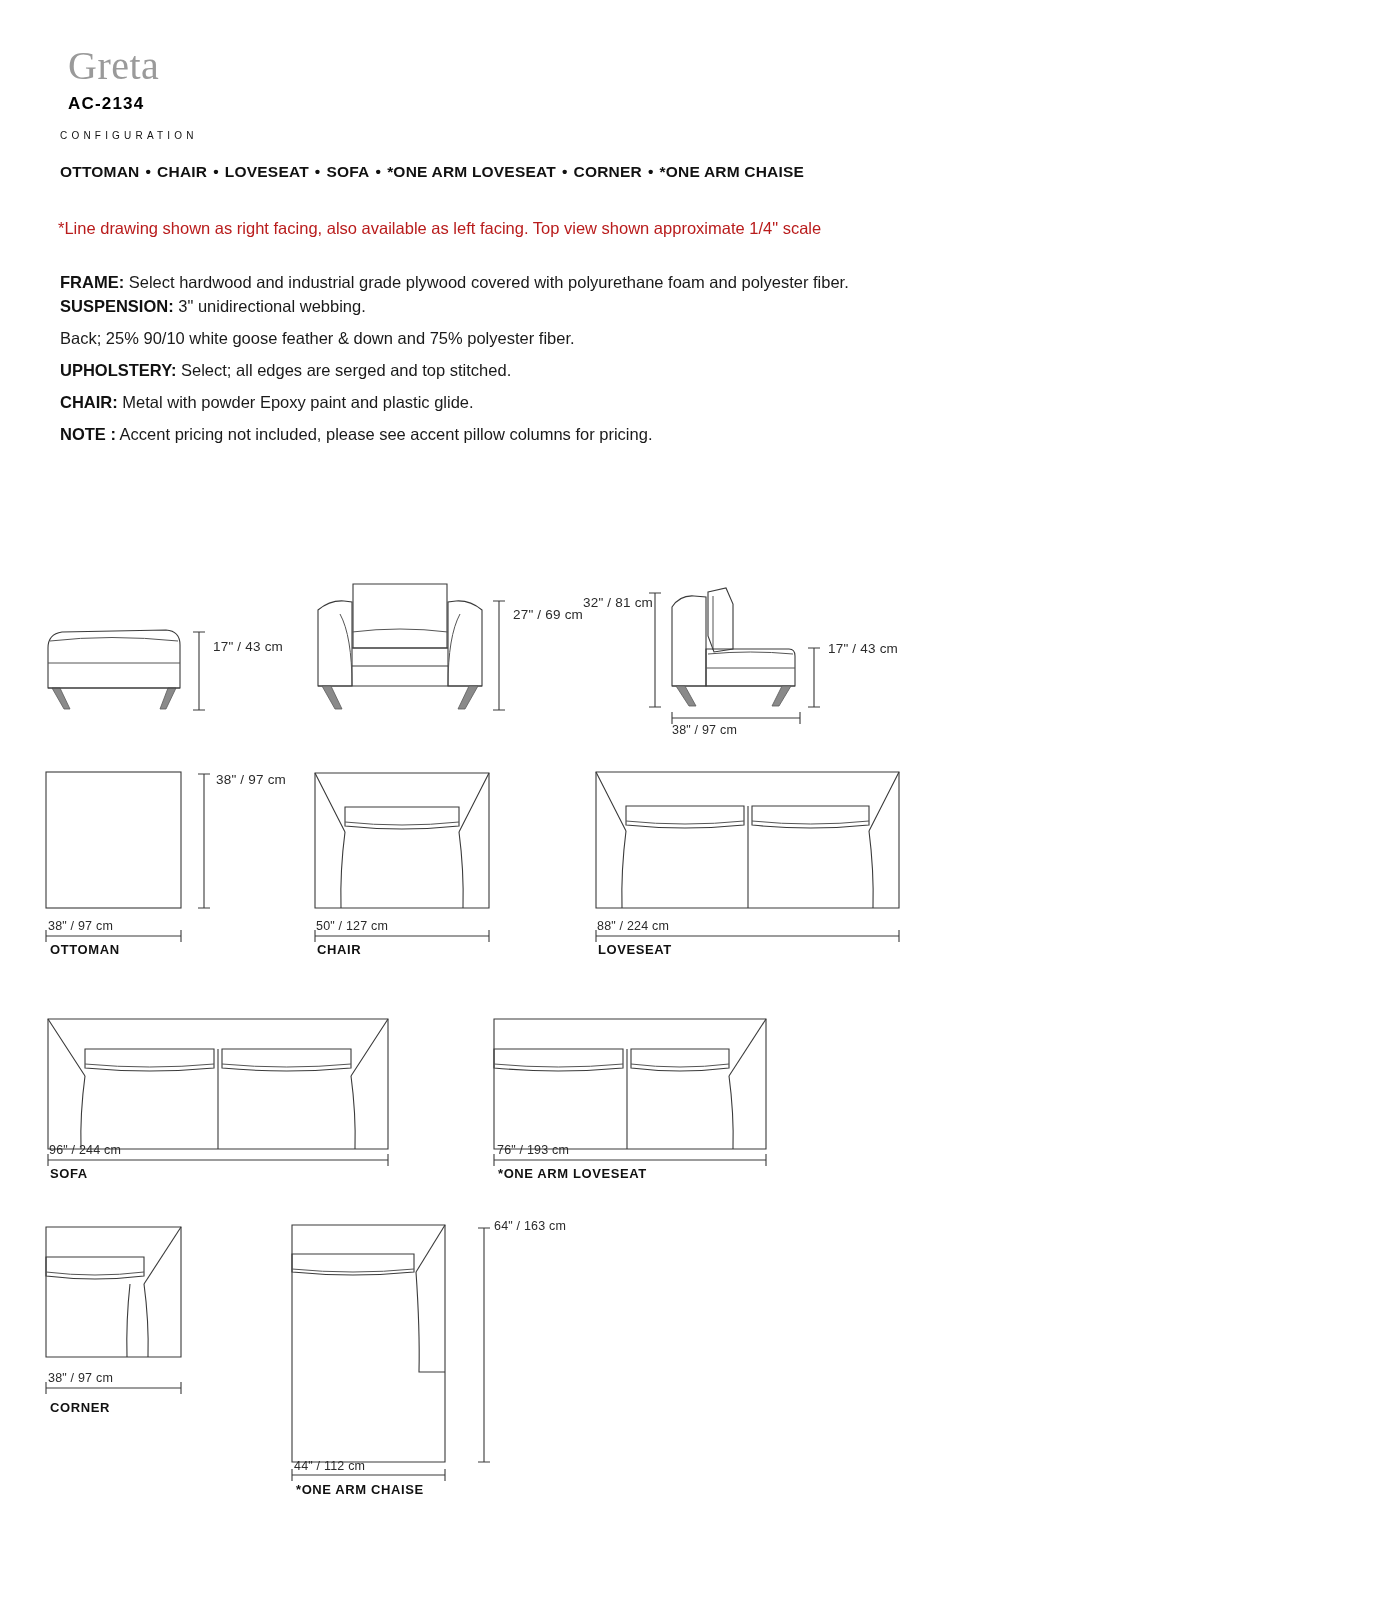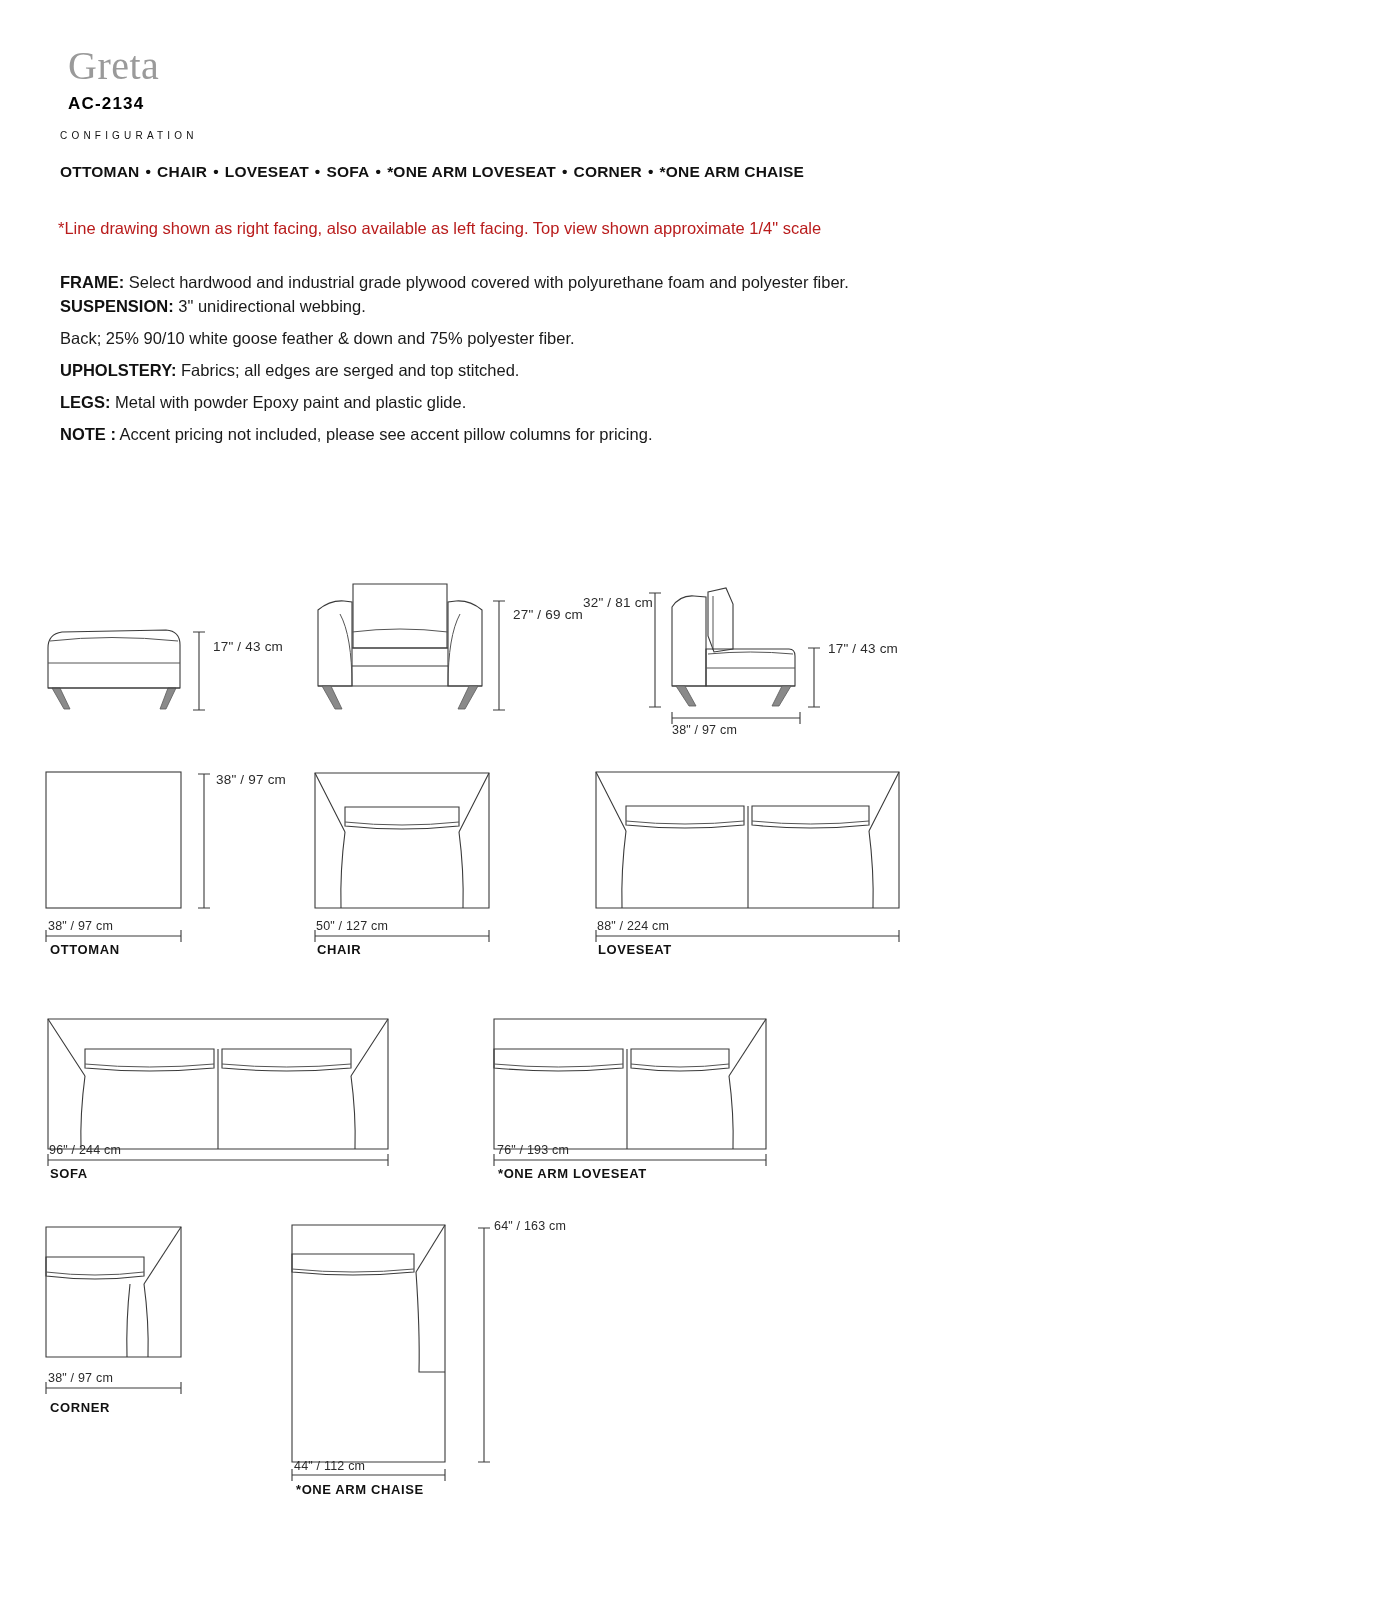--- a/index.html
+++ b/index.html
@@ -121,24 +121,24 @@
   </div>
   <div class="spec-line tight">
     <span class="spec-key">SUSPENSION:</span>
     <span>3" unidirectional webbing.</span>
   </div>
   <div class="spec-line loose">
     <span>Back; 25% 90/10 white goose feather &amp; down and 75% polyester fiber.</span>
   </div>
   <div class="spec-line loose">
     <span class="spec-key">UPHOLSTERY:</span>
-    <span>Fabrics; all edges are serged and top stitched.</span>
+    <span>Select; all edges are serged and top stitched.</span>
   </div>
   <div class="spec-line loose">
-    <span class="spec-key">LEGS:</span>
+    <span class="spec-key">CHAIR:</span>
     <span>Metal with powder Epoxy paint and plastic glide.</span>
   </div>
   <div class="spec-line loose">
     <span class="spec-key">NOTE :</span>
     <span>Accent pricing not included, please see accent pillow columns for pricing.</span>
   </div>
 </div>
 
 <svg class="drawings" width="1387" height="1600" viewBox="0 0 1387 1600">
 

